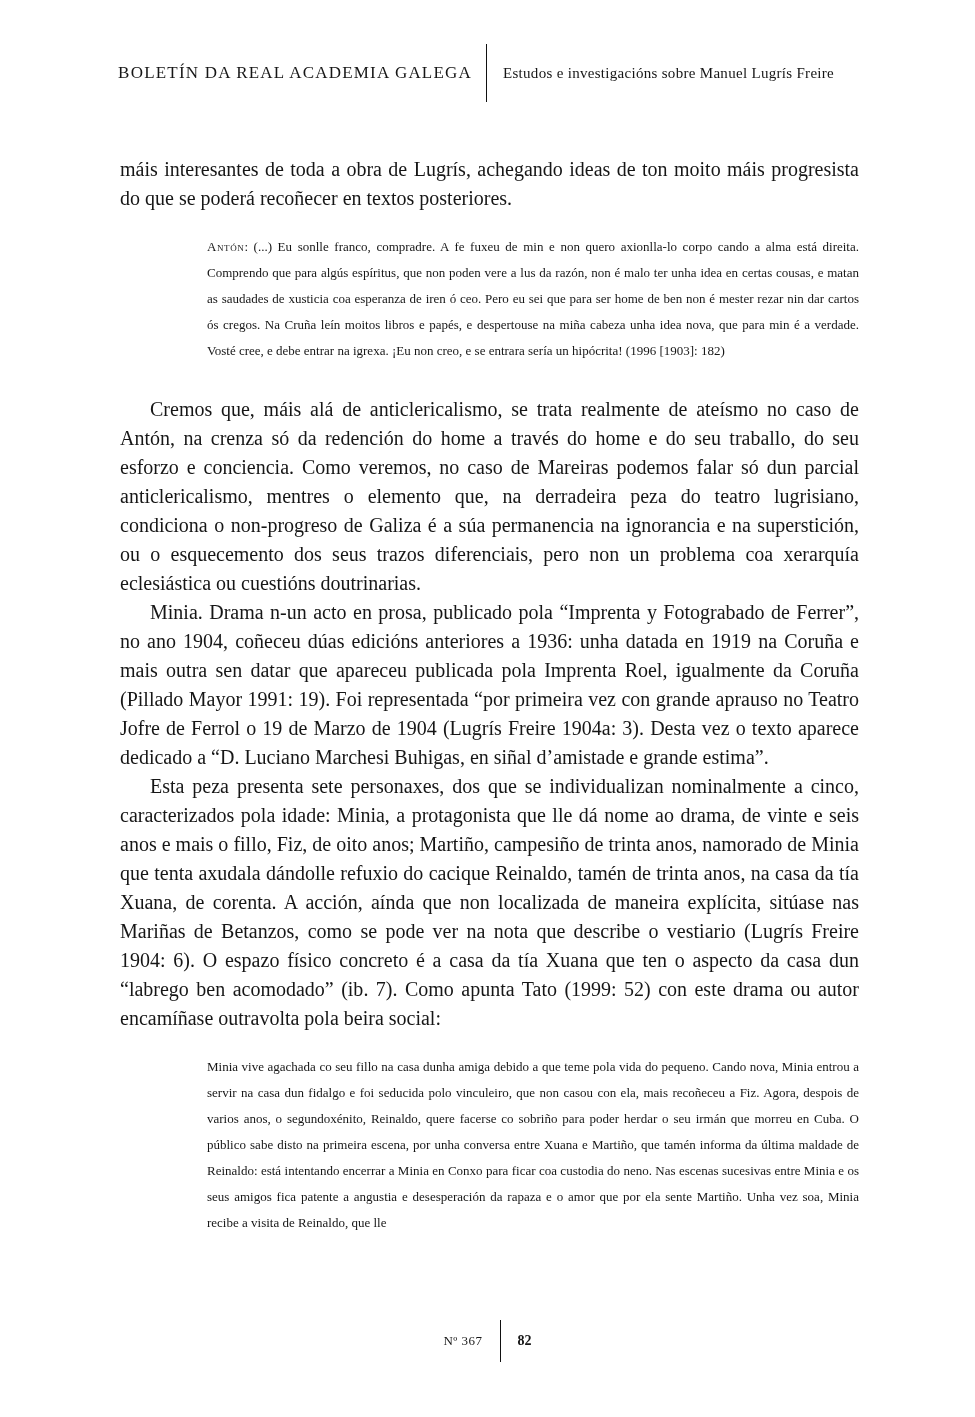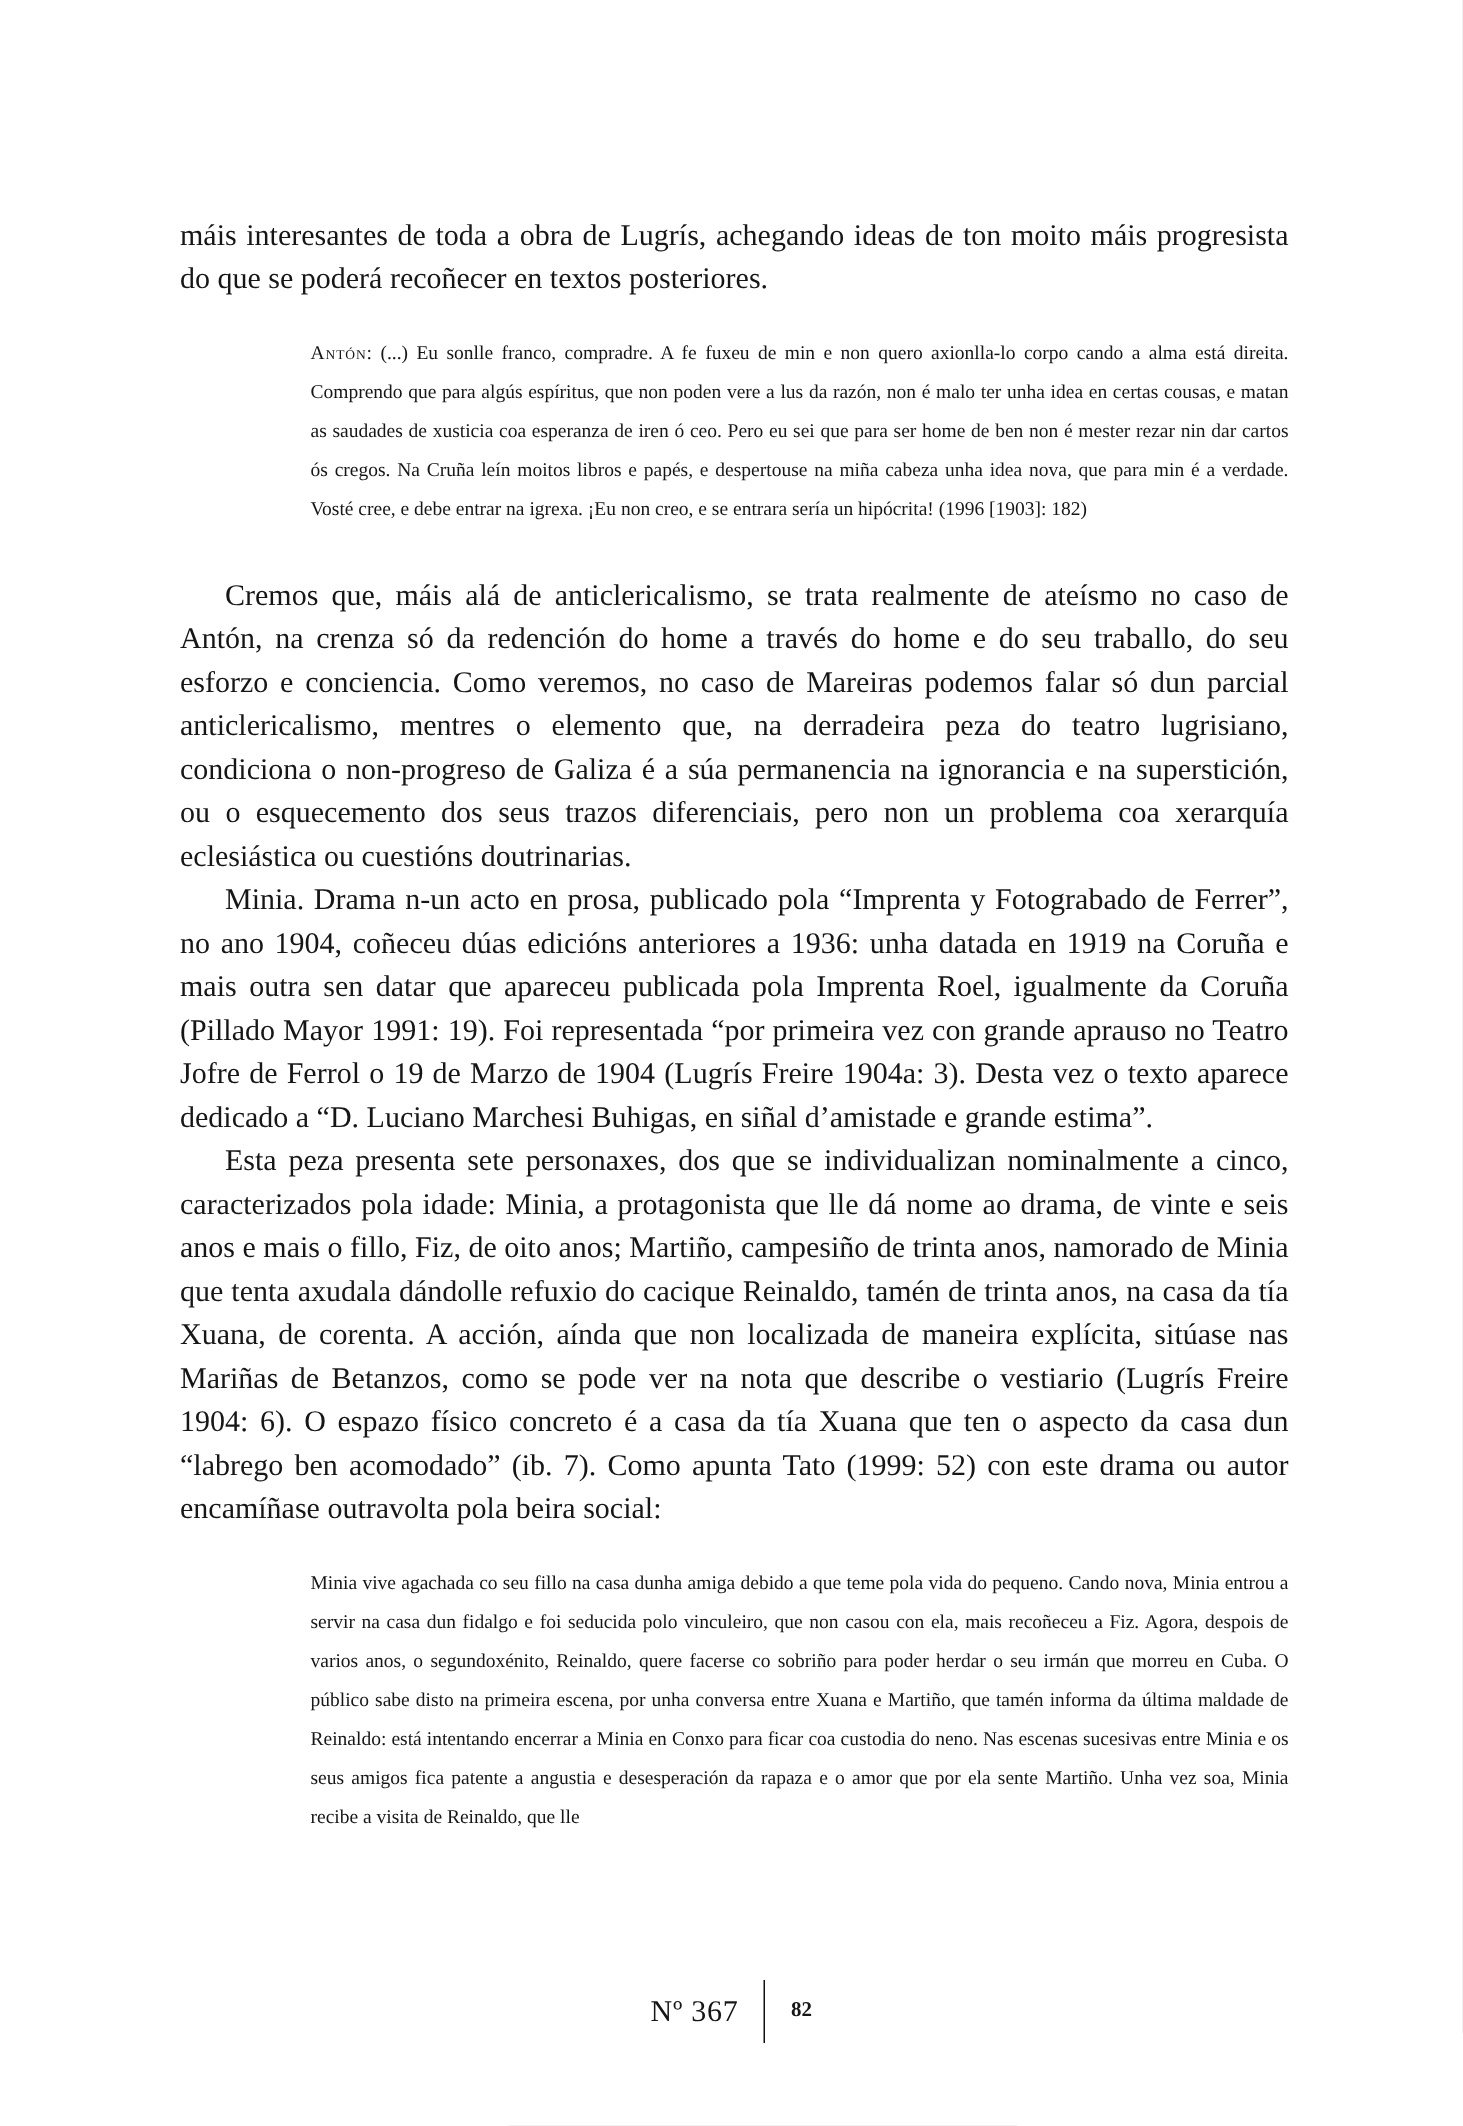--- a/index.html
+++ b/index.html
@@ -40,21 +40,21 @@
   .header-divider {
     width: 1px;
     height: 58px;
     background: #111;
     flex: 0 0 auto;
   }
 
   
   .article-body {
     position: absolute;
-    top: 143px;
+    top: 155px;
     left: 120px;
     width: 739px;
   }
   .article-body p {
     margin: 0;
     font-size: 20px;
     line-height: 29px;
     text-align: justify;
     text-justify: inter-word;
   }
@@ -74,41 +74,46 @@
   
   .page-footer {
     position: absolute;
     left: 0; right: 0;
     top: 1320px;
     display: flex;
     align-items: center;
     justify-content: center;
   }
   .footer-issue {
-    font-size: 20px;
+    font-size: 13px;
     padding-right: 17px;
     letter-spacing: 0.5px;
   }
   .footer-divider {
     width: 1px;
     height: 42px;
     background: #111;
     flex: 0 0 auto;
   }
   .footer-page {
     font-size: 14px;
     font-weight: bold;
     padding-left: 17px;
   }
 </style>
 </head>
 <body>
 
 <div class="page">
 
+  <div class="page-header">
+    <div class="half header-left">BOLETÍN DA REAL ACADEMIA GALEGA</div>
+    <div class="header-divider"></div>
+    <div class="half header-right">Estudos e investigacións sobre Manuel Lugrís Freire</div>
+  </div>
 
   <div class="article-body">
 
   <p><span>máis interesantes de toda a obra de Lugrís, achegando ideas de ton moito máis progresista do que se poderá recoñecer en textos posteriores.</span></p>
       <blockquote><span class="sc">Antón</span><span>: (...) Eu sonlle franco, compradre. A fe fuxeu de min e non quero axionlla-lo corpo cando a alma está direita. Comprendo que para algús espíritus, que non poden vere a lus da razón, non é malo ter unha idea en certas cousas, e matan as saudades de xusticia coa esperanza de iren ó ceo. Pero eu sei que para ser home de ben non é mester rezar nin dar cartos ós cregos. Na Cruña leín moitos libros e papés, e despertouse na miña cabeza unha idea nova, que para min é a verdade. Vosté cree, e debe entrar na igrexa. ¡Eu non creo, e se entrara sería un hipócrita! (1996 [1903]: 182)</span></blockquote>
       <p class="indent"><span>Cremos que, máis alá de anticlericalismo, se trata realmente de ateísmo no caso de Antón, na crenza só da redención do home a través do home e do seu traballo, do seu esforzo e conciencia. Como veremos, no caso de </span><span class="it">Mareiras</span><span> podemos falar só dun parcial anticlericalismo, mentres o elemento que, na derradeira peza do teatro lugrisiano, condiciona o </span><span class="it">non-progreso</span><span> de Galiza é a súa permanencia na ignorancia e na superstición, ou o esquecemento dos seus trazos diferenciais, pero non un problema coa xerarquía eclesiástica ou cuestións doutrinarias.</span></p>
       <p class="indent"><span class="it">Minia. Drama n-un acto en prosa</span><span>, publicado pola “Imprenta y Fotograbado de Ferrer”, no ano 1904, coñeceu dúas edicións anteriores a 1936: unha datada en 1919 na Coruña e mais outra sen datar que apareceu publicada pola Imprenta Roel, igualmente da Coruña (Pillado Mayor 1991: 19). Foi representada “por primeira vez con grande aprauso no Teatro Jofre de Ferrol o 19 de Marzo de 1904 (Lugrís Freire 1904a: 3). Desta vez o texto aparece dedicado a “D. Luciano Marchesi Buhigas, en siñal d’amistade e grande estima”.</span></p>
       <p class="indent"><span>Esta peza presenta sete personaxes, dos que se individualizan nominalmente a cinco, caracterizados pola idade: Minia, a protagonista que lle dá nome ao drama, de vinte e seis anos e mais o fillo, Fiz, de oito anos; Martiño, campesiño de trinta anos, namorado de Minia que tenta axudala dándolle refuxio do cacique Reinaldo, tamén de trinta anos, na casa da tía Xuana, de corenta. A acción, aínda que non localizada de maneira explícita, sitúase nas Mariñas de Betanzos, como se pode ver na nota que describe o vestiario (Lugrís Freire 1904: 6). O espazo físico concreto é a casa da tía Xuana que ten o aspecto da casa dun “labrego ben acomodado” (</span><span class="it">ib</span><span>. 7). Como apunta Tato (1999: 52) con este drama ou autor encamíñase outravolta pola beira social:</span></p>
       <blockquote><span>Minia vive agachada co seu fillo na casa dunha amiga debido a que teme pola vida do pequeno. Cando nova, Minia entrou a servir na casa dun fidalgo e foi seducida polo vinculeiro, que non casou con ela, mais recoñeceu a Fiz. Agora, despois de varios anos, o segundoxénito, Reinaldo, quere facerse co sobriño para poder herdar o seu irmán que morreu en Cuba. O público sabe disto na primeira escena, por unha conversa entre Xuana e Martiño, que tamén informa da última maldade de Reinaldo: está intentando encerrar a Minia en Conxo para ficar coa custodia do neno. Nas escenas sucesivas entre Minia e os seus amigos fica patente a angustia e desesperación da rapaza e o amor que por ela sente Martiño. Unha vez soa, Minia recibe a visita de Reinaldo, que lle</span></blockquote>
     </div>

